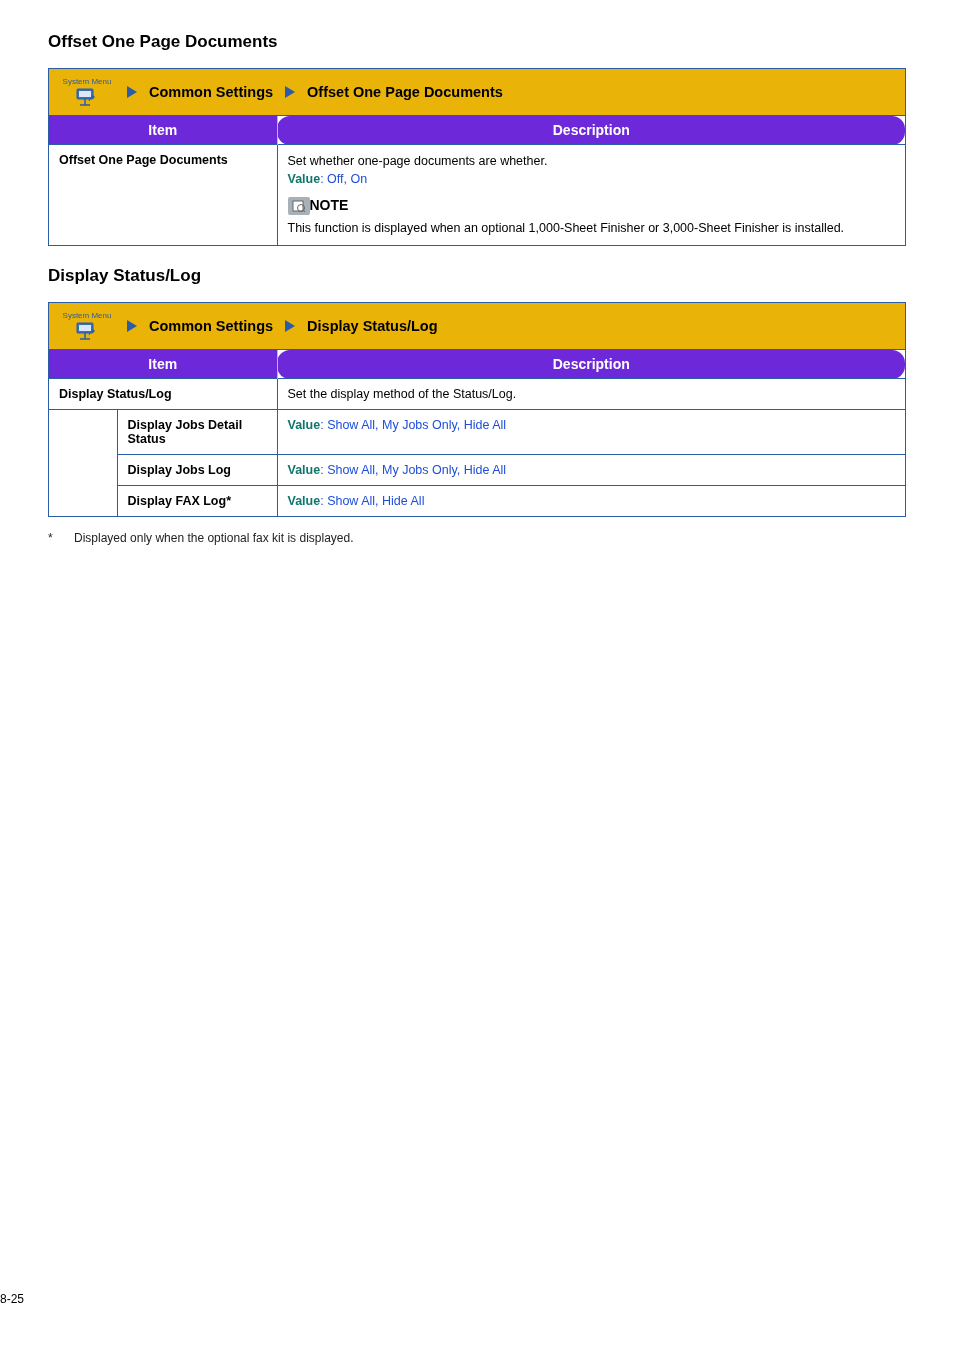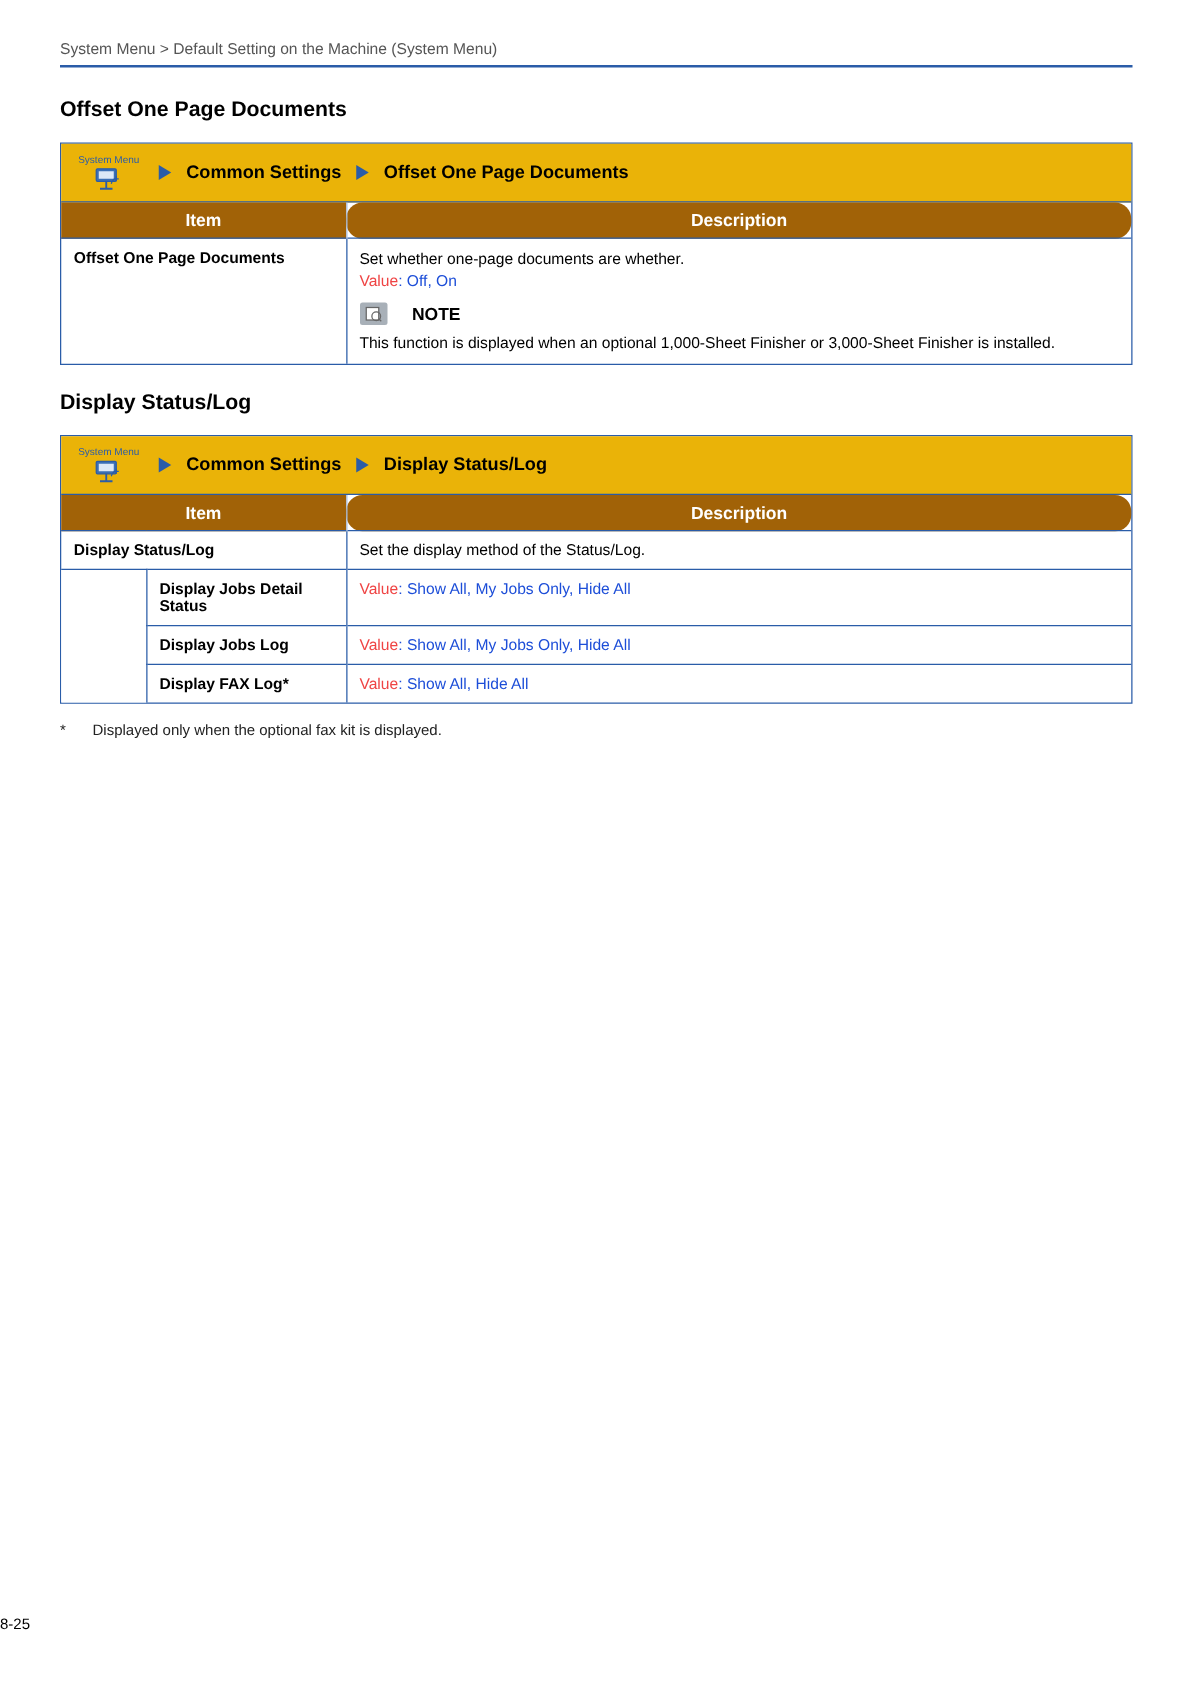--- a/index.html
+++ b/index.html
@@ -49,44 +49,44 @@
     margin-bottom: 1px;
   }
   .chev { display:inline-flex; align-items:center; }
   .bold { font-weight: bold; font-size: 14.5px; }
   .data-table {
     width: 100%;
     border-collapse: collapse;
     table-layout: fixed;
   }
   .data-table th {
-    background: #a16207;
+    background: #6d28d9;
     color: #fff;
     font-weight: bold;
     font-size: 14px;
     padding: 6px 24px;
     text-align: center;
     border-right: 1px solid #a7bde0;
   }
   .data-table th:last-child { border-right: none; border-radius: 13px; }
   .data-table td {
     border-top: 1px solid #2a5ca8;
     border-right: 1px solid #2a5ca8;
     padding: 8px 10px;
     font-size: 12.5px;
     vertical-align: top;
   }
   .data-table td:last-child { border-right: none; }
   .data-table tr td:first-child { font-weight: bold; }
   .col-item { width: 228px; }
   .sub-col { width: 160px; }
   .desc-block { font-size: 12.5px; line-height: 1.4; }
-  .value-label { color: #ef4444; font-weight: normal; }
+  .value-label { color: #0f766e; font-weight: bold; }
   .value-text { font-weight: normal; color: #1d4ed8; }
-  .note-row { display: flex; gap: 20px; margin: 8px 0 4px 0; }
+  .note-row { display: flex; align-items: center; gap: 0; margin: 8px 0 4px 0; }
   .note-icon {
     width: 22px; height: 18px;
     background: #a8b0b8;
     border-radius: 2px;
     display:flex; align-items:center; justify-content:center;
   }
   .note-text { font-weight: bold; font-size: 14px; }
   .footnote {
     font-size: 12px;
     color: #222;
@@ -102,21 +102,20 @@
     text-align: left;
     font-size: 12px;
   }
   .empty-cell { border-right:1px solid #2a5ca8; }
   .sub-item { font-weight: bold; }
 </style>
 </head>
 <body>
 
 <div class="page">
-  <div class="header-bar">System Menu &gt; Default Setting on the Machine (System Menu)</div>
 
   <div class="section-title">Offset One Page Documents</div>
 
   <div class="panel">
     <div class="panel-header">
       <span class="sm-icon">
         <span class="sm-icon-label">System Menu</span>
         <svg width="24" height="20" viewBox="0 0 24 20">
           <rect x="2" y="2" width="16" height="10" rx="1" fill="#3b6fb5" stroke="#2a5ca8"></rect>
           <rect x="4" y="4" width="12" height="6" fill="#dce8f7"></rect>

